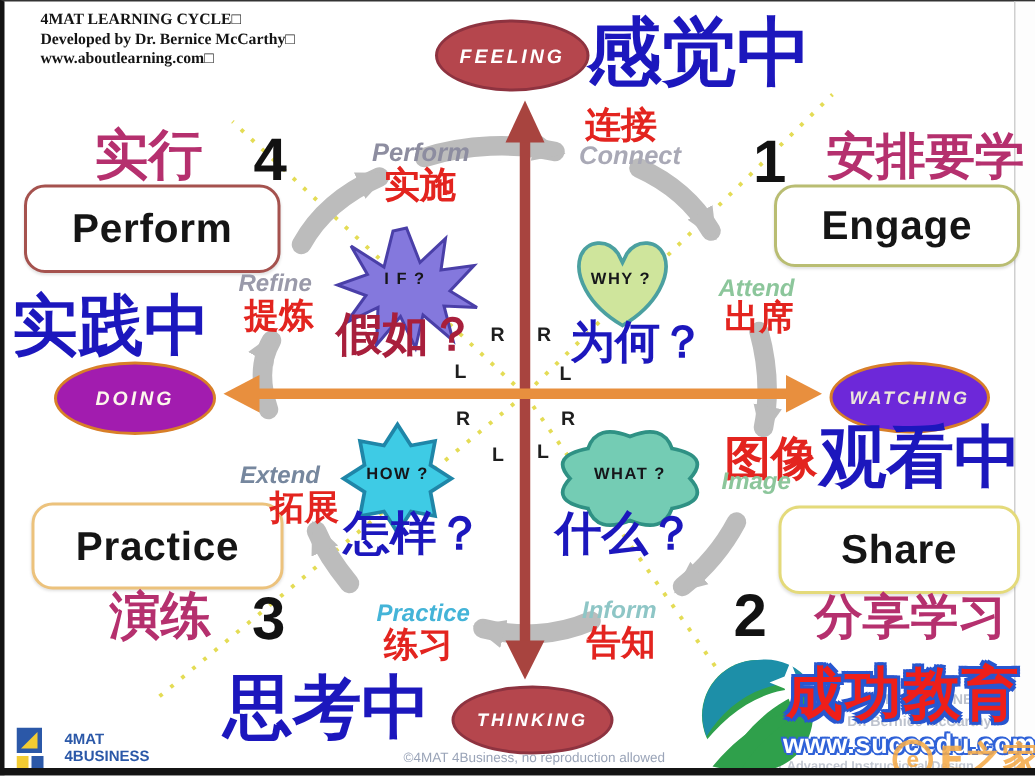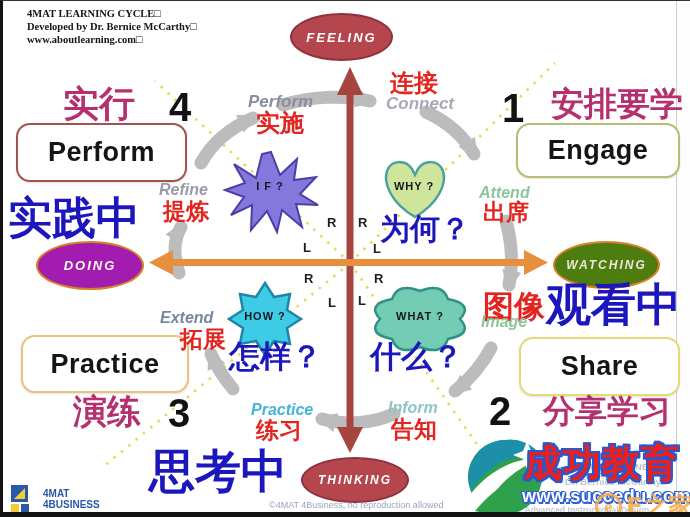--- a/index.html
+++ b/index.html
@@ -87,32 +87,33 @@
 
   <div class="abs z2" style="left:24px;top:6px;">
     <div class="hdr">4MAT LEARNING CYCLE□</div>
     <div class="hdr">Developed by Dr. Bernice McCarthy□</div>
     <div class="hdr">www.aboutlearning.com□</div>
   </div>
 
   <div class="abs z2 ellipse" style="left:287px;top:12px;width:99px;height:44px;background:#b5464d;border:2px solid #8e3340;">
     <span>FEELING</span>
   </div>
+  <div class="abs z2 cn blue" style="left:388px;top:8px;font-size:50px;">感觉中</div>
 
   <div class="abs z2 ellipse" style="left:298px;top:456px;width:104px;height:42px;background:#b5464d;border:2px solid #8e3340;font-size:12px;">
     <span>THINKING</span>
   </div>
   <div class="abs z2 cn blue" style="left:146px;top:446px;font-size:46px;">思考中</div>
 
   <div class="abs z2 ellipse" style="left:33px;top:240px;width:104px;height:45px;background:#a21caf;border:2px solid #d87f28;color:#fdf6ec;">
     <span>DOING</span>
   </div>
   <div class="abs z2 cn blue" style="left:5px;top:194px;font-size:44px;">实践中</div>
 
-  <div class="abs z2 ellipse" style="left:550px;top:240px;width:103px;height:44px;background:#4d7c0f;border:2px solid #d87f28;color:#ece6da;font-size:12px;">
+  <div class="abs z2 ellipse" style="left:550px;top:240px;width:103px;height:44px;background:#6d28d9;border:2px solid #d87f28;color:#ece6da;font-size:12px;">
     <span>WATCHING</span>
   </div>
   <div class="abs z2 cn blue" style="left:543px;top:280px;font-size:45px;">观看中</div>
 
   <div class="abs z2 cn mag" style="left:60px;top:84px;font-size:36px;">实行</div>
   <div class="abs z2 num" style="left:166px;top:86px;font-size:40px;">4</div>
   <div class="abs z2 box" style="left:13px;top:122px;width:167px;height:55px;border:2.5px solid #a5524e;">
     <span>Perform</span>
   </div>
 
@@ -152,20 +153,21 @@
   <div class="abs z2 enlbl" style="left:157px;top:309px;font-size:16px;color:#76879e;">Extend</div>
   <div class="abs z2 cn redlbl" style="left:177px;top:326px;font-size:23px;">拓展</div>
 
   <div class="abs z2 enlbl" style="left:248px;top:401px;font-size:16px;color:#44b4d8;">Practice</div>
   <div class="abs z2 cn redlbl" style="left:253px;top:417px;font-size:23px;">练习</div>
 
   <div class="abs z2 enlbl" style="left:385px;top:399px;font-size:16px;color:#8ec6c6;">Inform</div>
   <div class="abs z2 cn redlbl" style="left:388px;top:416px;font-size:23px;">告知</div>
 
   <div class="abs z2 qlabel" style="left:238px;top:180px;width:58px;">I F ?</div>
+  <div class="abs z2 cn darkred" style="left:221px;top:206px;font-size:31px;">假如？</div>
 
   <div class="abs z2 qlabel" style="left:382px;top:180px;width:58px;">WHY ?</div>
   <div class="abs z2 cn blue" style="left:377px;top:212px;font-size:30px;">为何？</div>
 
   <div class="abs z2 qlabel" style="left:234px;top:310px;width:56px;">HOW ?</div>
   <div class="abs z2 cn blue" style="left:226px;top:339px;font-size:31px;">怎样？</div>
 
   <div class="abs z2 qlabel" style="left:387px;top:310px;width:60px;">WHAT ?</div>
   <div class="abs z2 cn blue" style="left:367px;top:339px;font-size:31px;">什么？</div>
 

